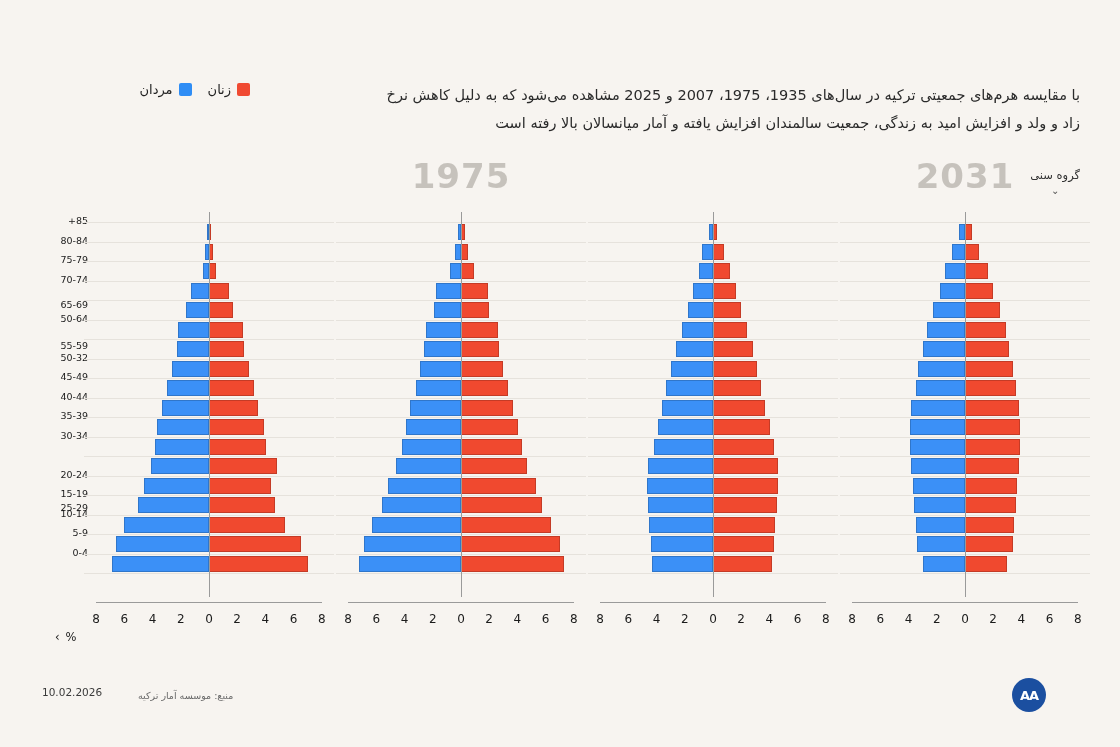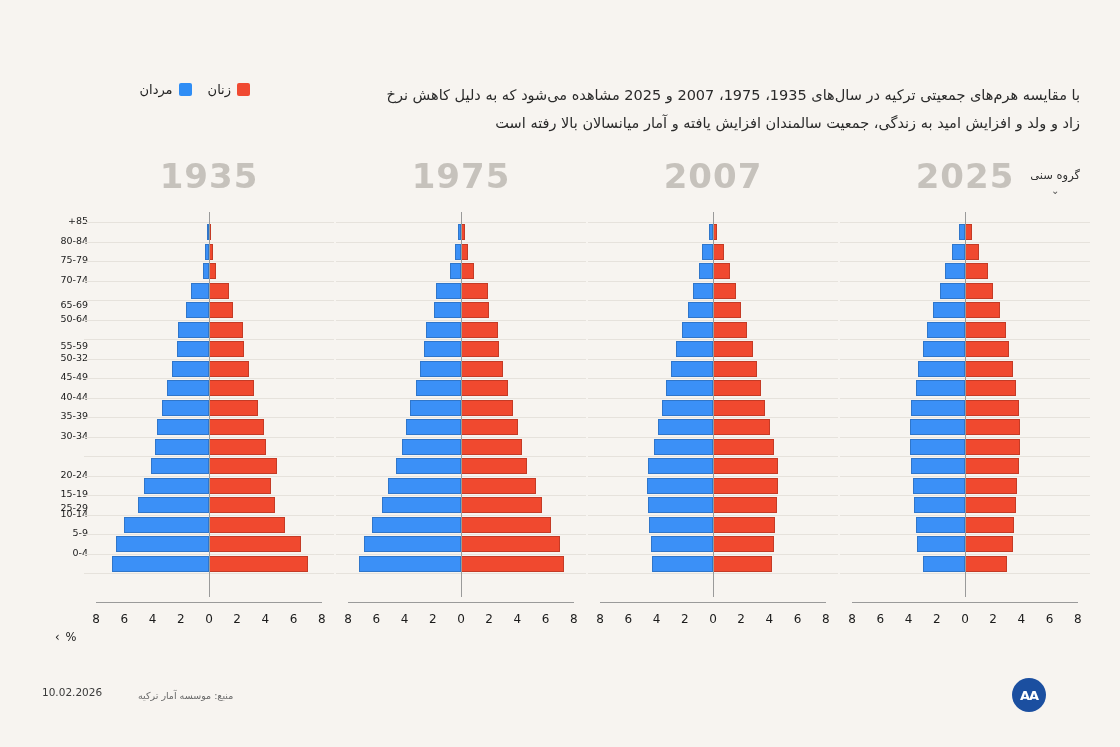--- a/index.html
+++ b/index.html
@@ -144,21 +144,20 @@
       <div class="age-label" style="top: 250px; margin-top: 40px;">25-29</div>
       <div class="age-label" style="top: 256.5px;">20-24</div>
       <div class="age-label" style="top: 276px;">15-19</div>
       <div class="age-label" style="top: 295.5px;">10-14</div>
       <div class="age-label" style="top: 315px;">5-9</div>
       <div class="age-label" style="top: 334.5px;">0-4</div>
     </div>
 
   <div class="panels">
       <div class="panel" style="left: 84px;">
-        <div class="panel-year">1935</div>
         <div class="plot">
           <div class="gridline" style="top: 10px;"></div>
           <div class="gridline" style="top: 29.5px;"></div>
           <div class="gridline" style="top: 49px;"></div>
           <div class="gridline" style="top: 68.5px;"></div>
           <div class="gridline" style="top: 88px;"></div>
           <div class="gridline" style="top: 107.5px;"></div>
           <div class="gridline" style="top: 127px;"></div>
           <div class="gridline" style="top: 146.5px;"></div>
           <div class="gridline" style="top: 166px;"></div>
@@ -362,21 +361,20 @@
           <div class="tick" style="left: 68.6px;">4</div>
           <div class="tick" style="left: 96.8px;">2</div>
           <div class="tick" style="left: 125px;">0</div>
           <div class="tick" style="left: 153.2px;">2</div>
           <div class="tick" style="left: 181.4px;">4</div>
           <div class="tick" style="left: 209.6px;">6</div>
           <div class="tick" style="left: 237.8px;">8</div>
         </div>
       </div>
       <div class="panel" style="left: 588px;">
-        <div class="panel-year">2007</div>
         <div class="plot">
           <div class="gridline" style="top: 10px;"></div>
           <div class="gridline" style="top: 29.5px;"></div>
           <div class="gridline" style="top: 49px;"></div>
           <div class="gridline" style="top: 68.5px;"></div>
           <div class="gridline" style="top: 88px;"></div>
           <div class="gridline" style="top: 107.5px;"></div>
           <div class="gridline" style="top: 127px;"></div>
           <div class="gridline" style="top: 146.5px;"></div>
           <div class="gridline" style="top: 166px;"></div>
@@ -471,21 +469,21 @@
           <div class="tick" style="left: 68.6px;">4</div>
           <div class="tick" style="left: 96.8px;">2</div>
           <div class="tick" style="left: 125px;">0</div>
           <div class="tick" style="left: 153.2px;">2</div>
           <div class="tick" style="left: 181.4px;">4</div>
           <div class="tick" style="left: 209.6px;">6</div>
           <div class="tick" style="left: 237.8px;">8</div>
         </div>
       </div>
       <div class="panel" style="left: 840px;">
-        <div class="panel-year">2025</div>
+        <div class="panel-year">2031</div>
         <div class="plot">
           <div class="gridline" style="top: 10px;"></div>
           <div class="gridline" style="top: 29.5px;"></div>
           <div class="gridline" style="top: 49px;"></div>
           <div class="gridline" style="top: 68.5px;"></div>
           <div class="gridline" style="top: 88px;"></div>
           <div class="gridline" style="top: 107.5px;"></div>
           <div class="gridline" style="top: 127px;"></div>
           <div class="gridline" style="top: 146.5px;"></div>
           <div class="gridline" style="top: 166px;"></div>

